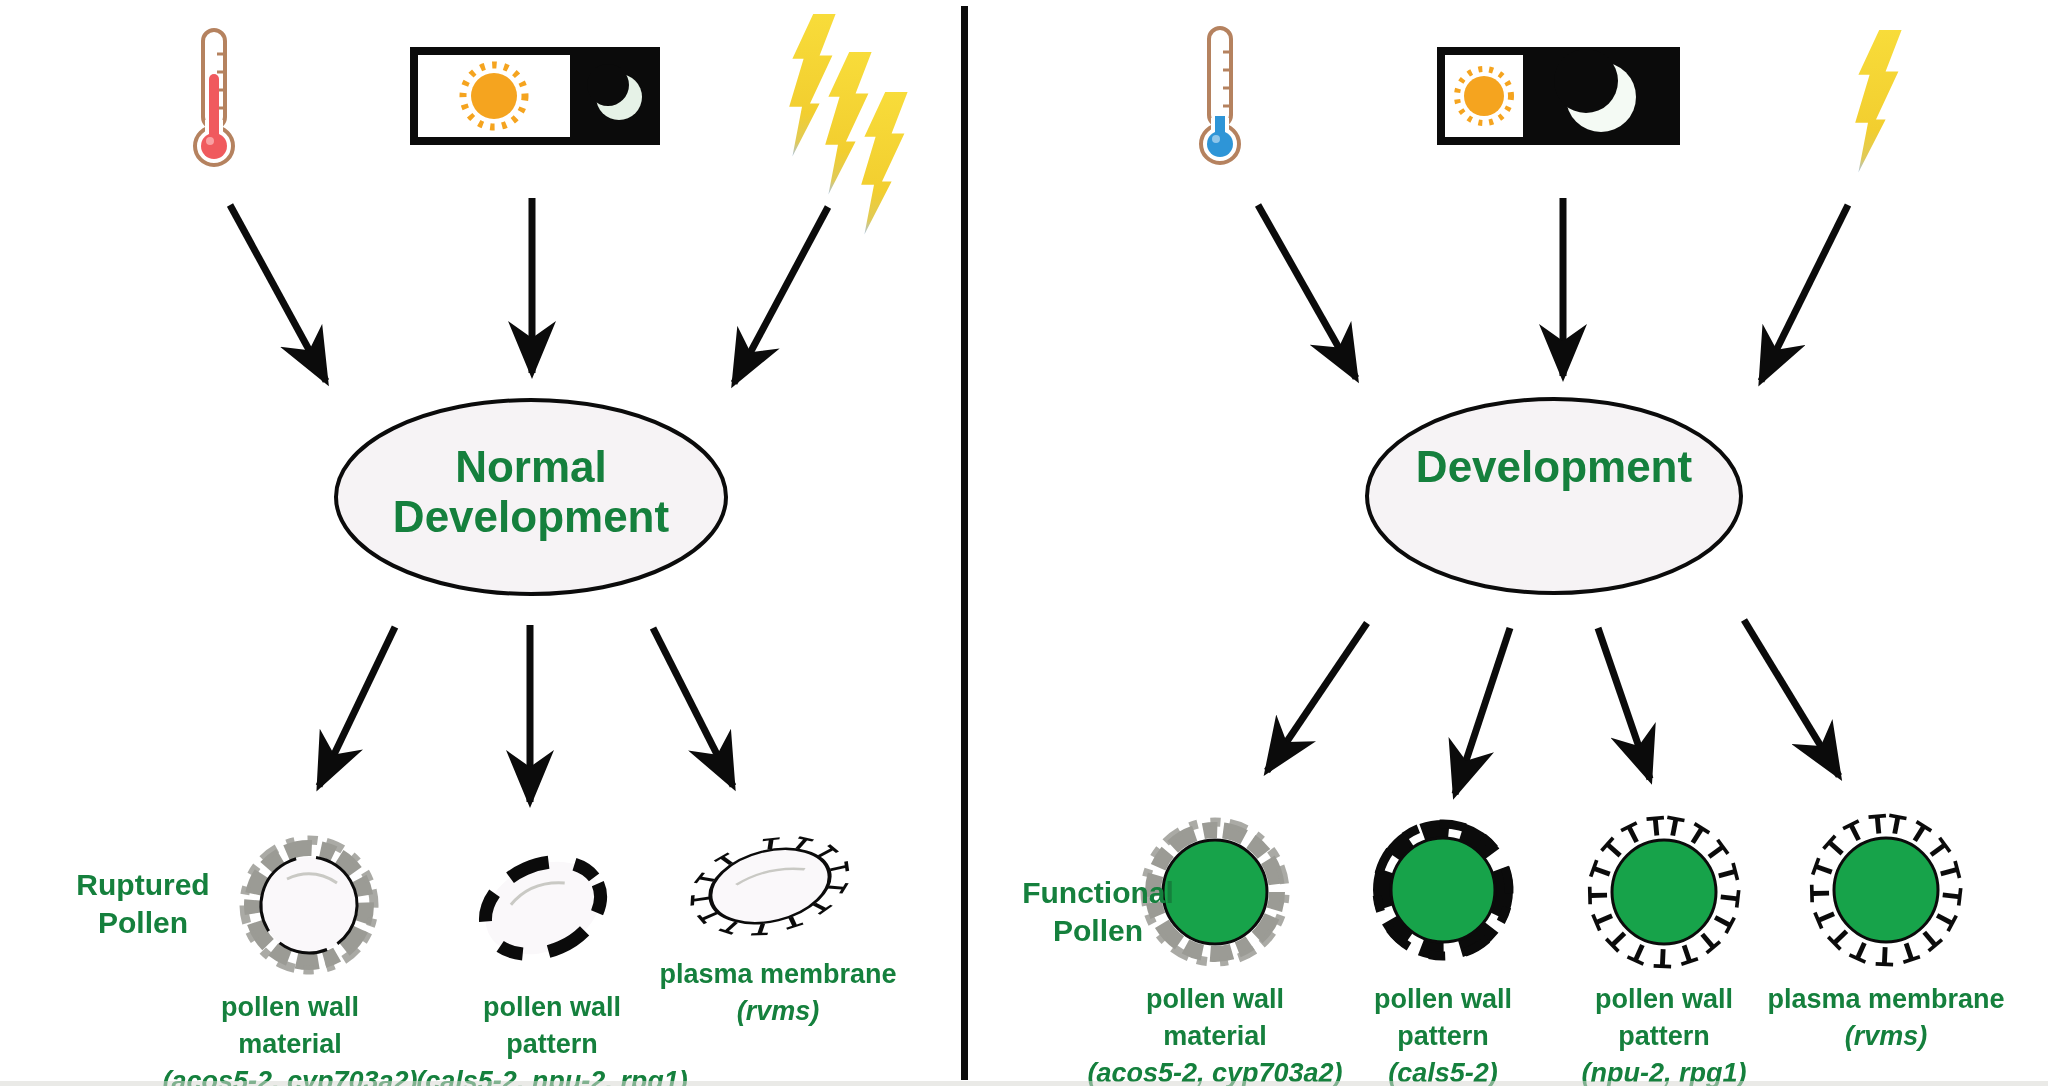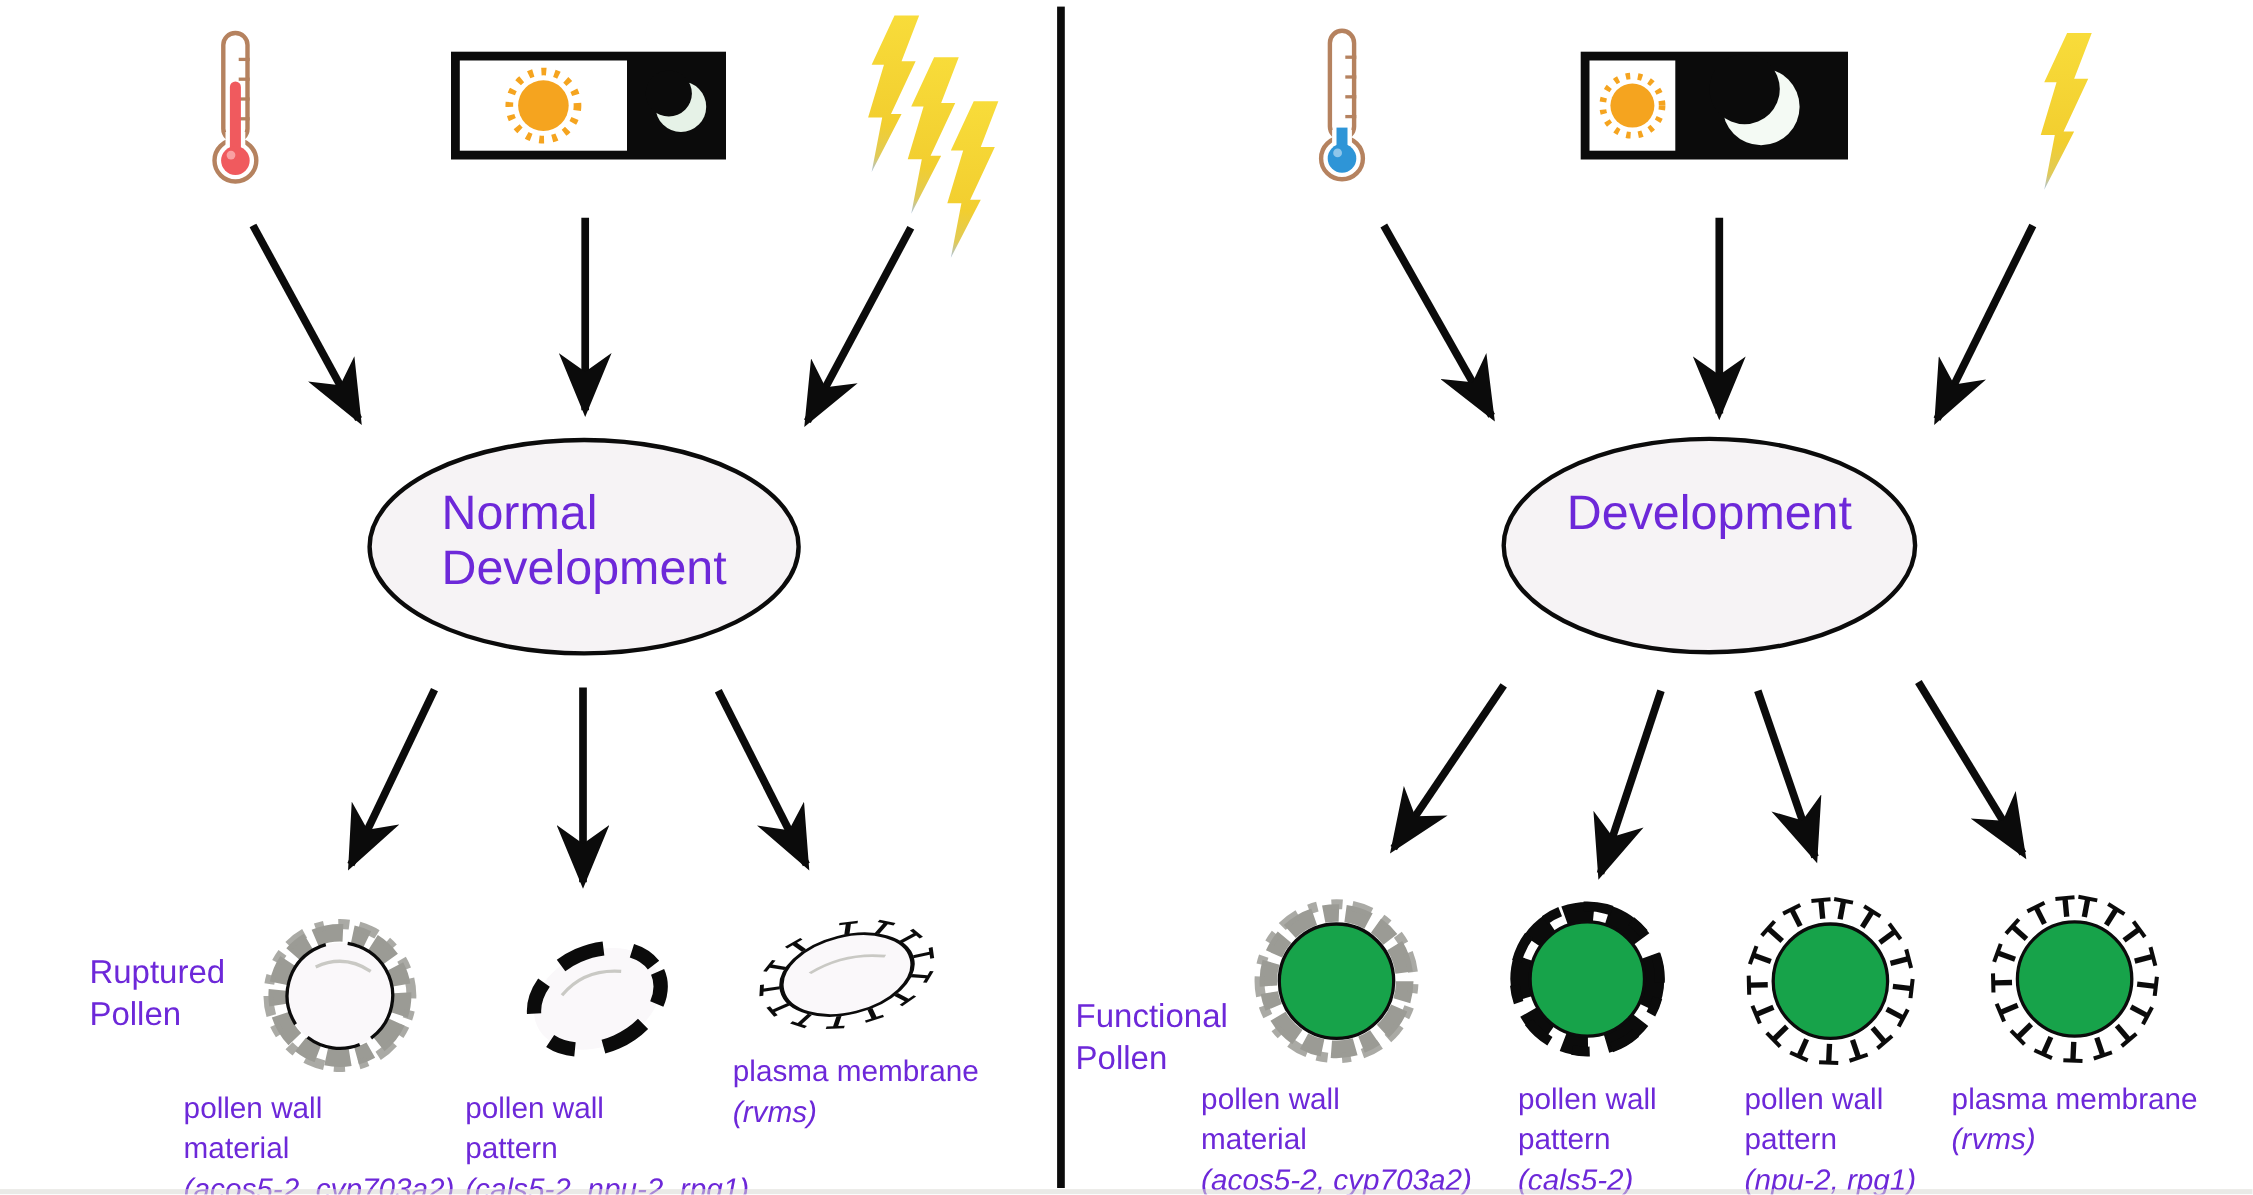--- a/index.html
+++ b/index.html
@@ -1,22 +1,22 @@
 <!DOCTYPE html>
 <html><head>
 <meta charset="utf-8">
 <style>
   html,body{margin:0;padding:0;background:#ffffff;}
   .canvas{
     position:relative;width:2048px;height:1086px;background:#ffffff;overflow:hidden;
     font-family:"Liberation Sans",sans-serif;
   }
   svg.scene{position:absolute;left:0;top:0;}
-  .t{position:absolute;transform:translateX(-50%);white-space:nowrap;
-     color:#6d28d9;font-weight:normal;}
+  .t{position:absolute;transform:translateX(-50%);text-align:center;white-space:nowrap;
+     color:#15803d;font-weight:bold;}
   .stage{font-size:44px;line-height:50px;}
   .state{font-size:30px;line-height:38px;}
   .outcome{font-size:27px;line-height:37px;}
   .genes{font-style:italic;}
   .spikes{font-family:"DejaVu Sans","Liberation Sans",sans-serif;font-weight:bold;fill:#0b0b0b;}
   .bottom-artifact{position:absolute;left:0;bottom:0;width:2048px;height:5px;
      background:#d9d9d4;opacity:.55;}
 </style>
 </head>
 <body>
@@ -176,21 +176,21 @@
   <div>Development</div>
 </div>
 <div class="t stage" style="left:1554px;top:442px;">
   <div>Development</div>
 </div>
 
 <div class="t state" style="left:143px;top:834px;margin-top:32px;">
   <div>Ruptured</div>
   <div>Pollen</div>
 </div>
-<div class="t state" style="left:1047px;top:874px;margin-top:32px;">
+<div class="t state" style="left:1098px;top:874px;">
   <div>Functional</div>
   <div>Pollen</div>
 </div>
 
 <div class="t outcome" style="left:290px;top:989px;">
   <div>pollen wall</div>
   <div>material</div>
   <div class="genes">(acos5-2, cyp703a2)</div>
 </div>
 <div class="t outcome" style="left:552px;top:989px;">

